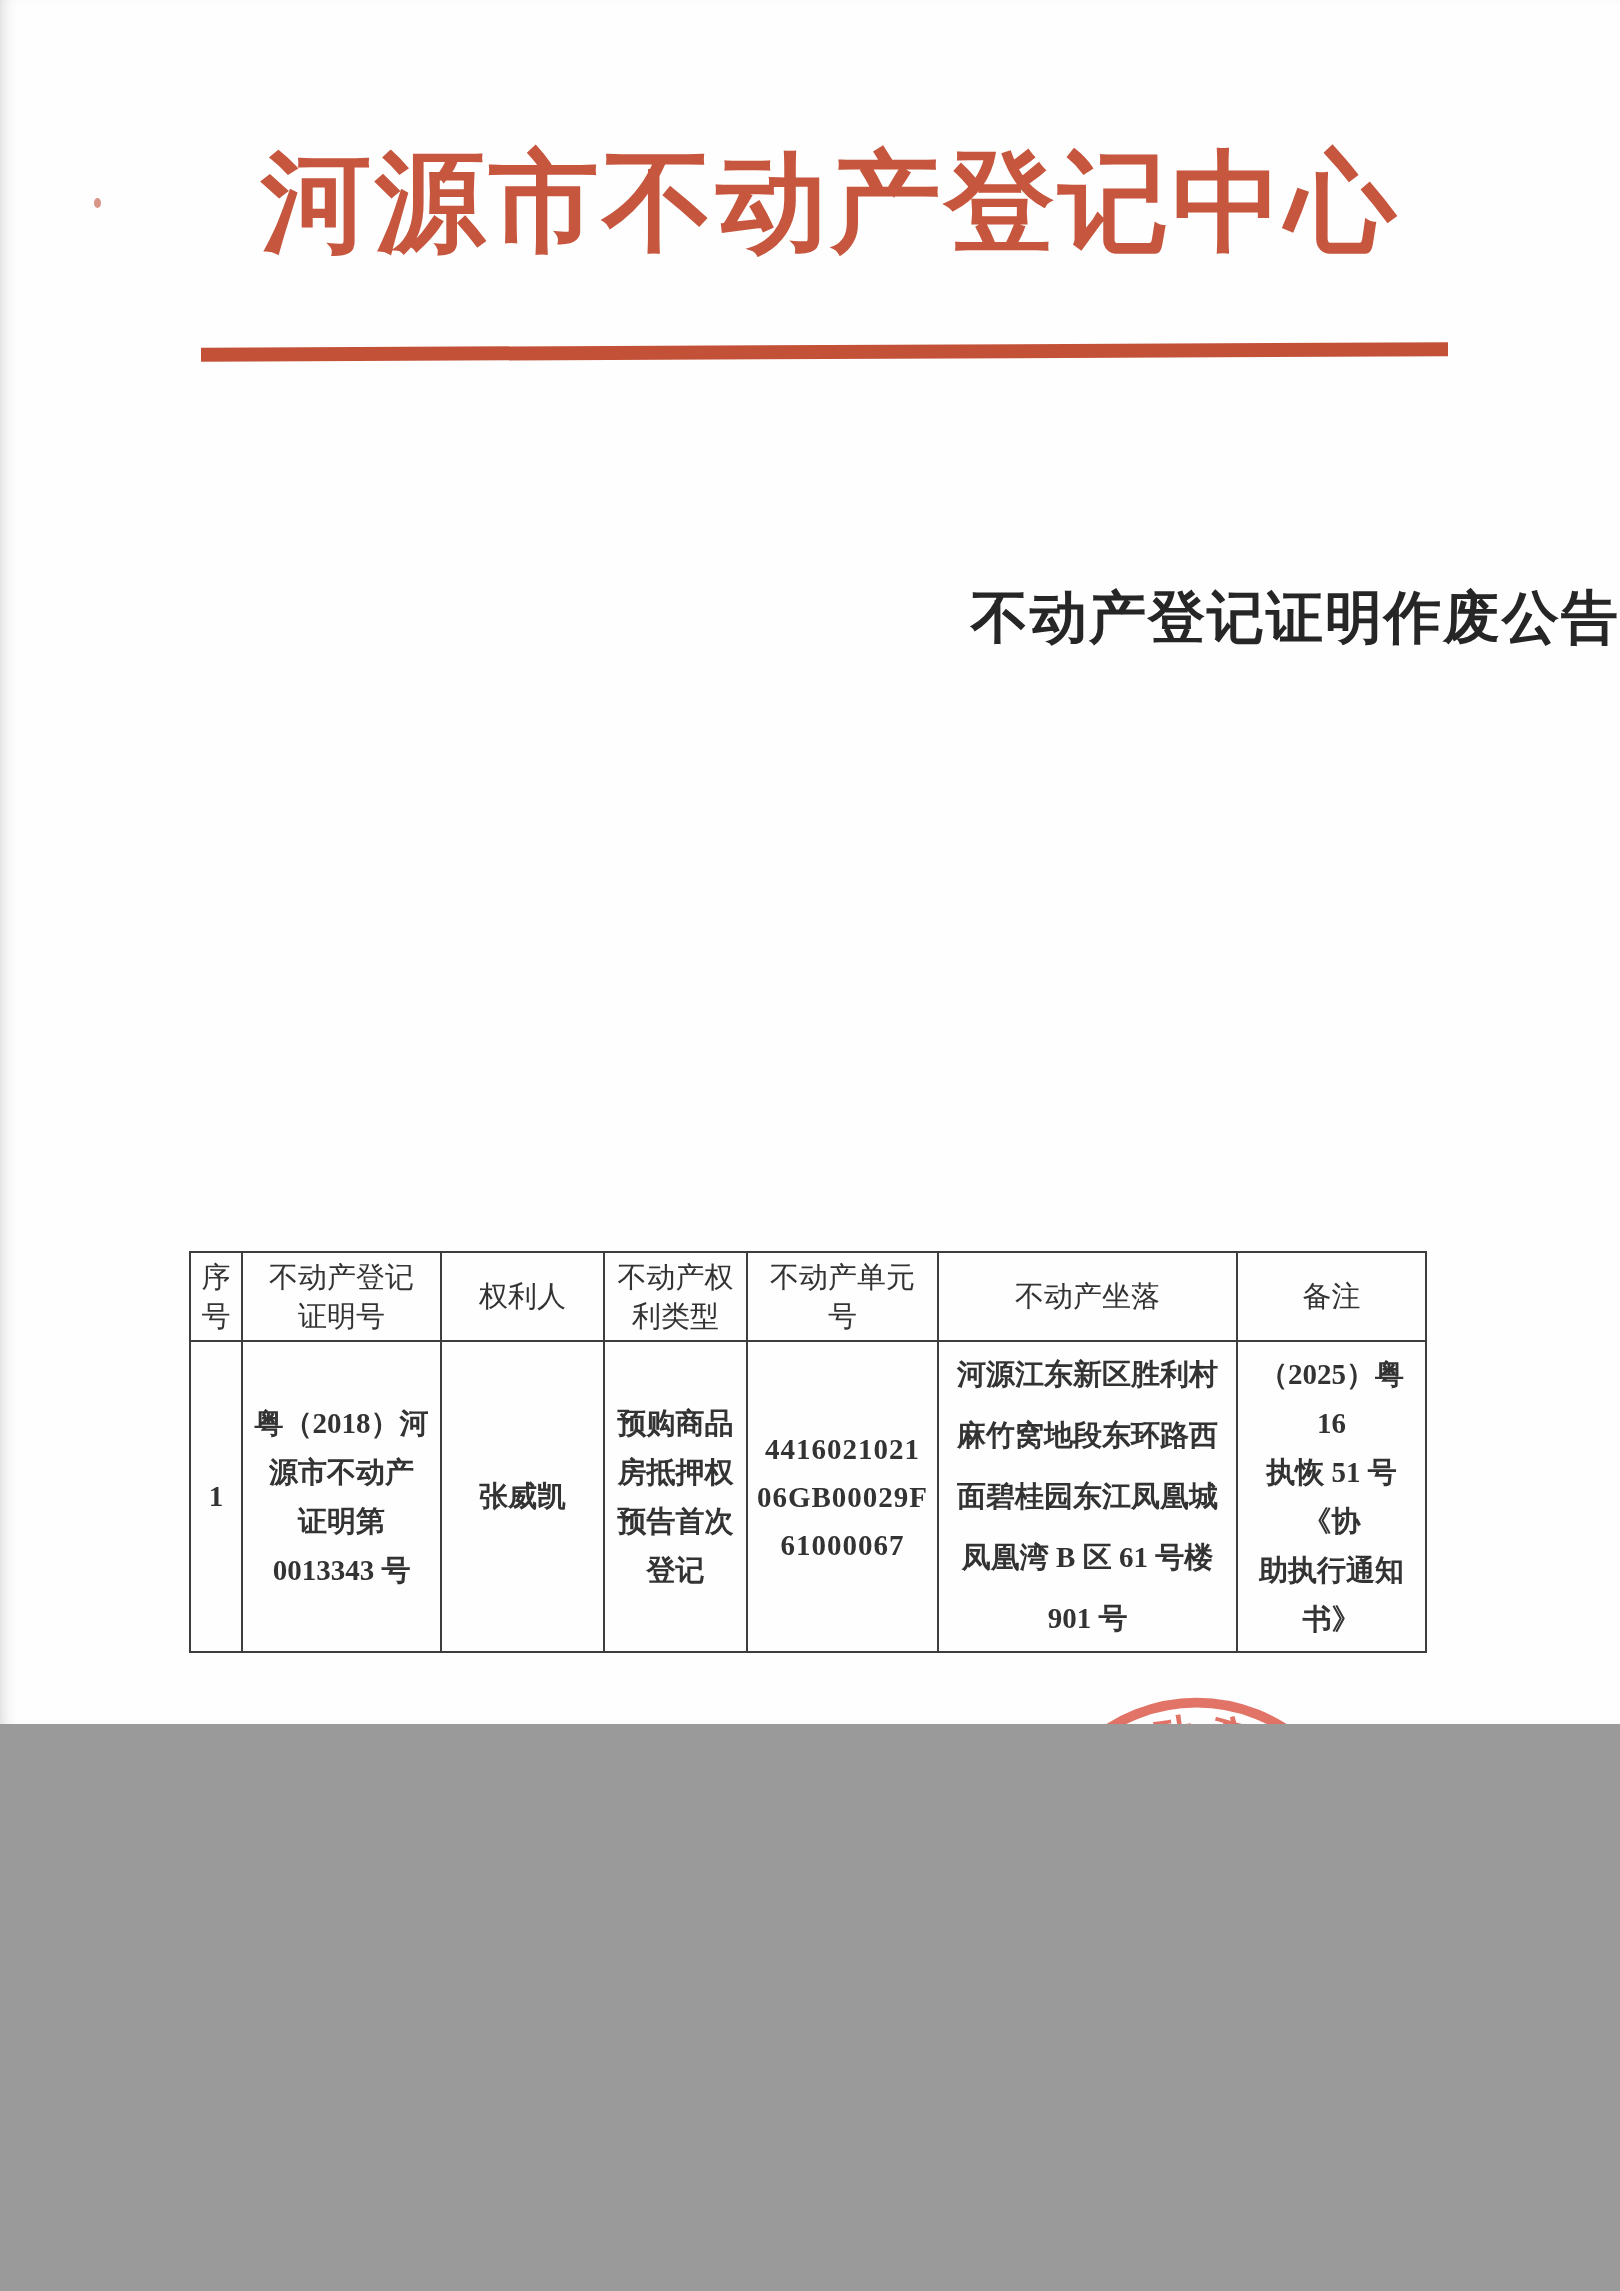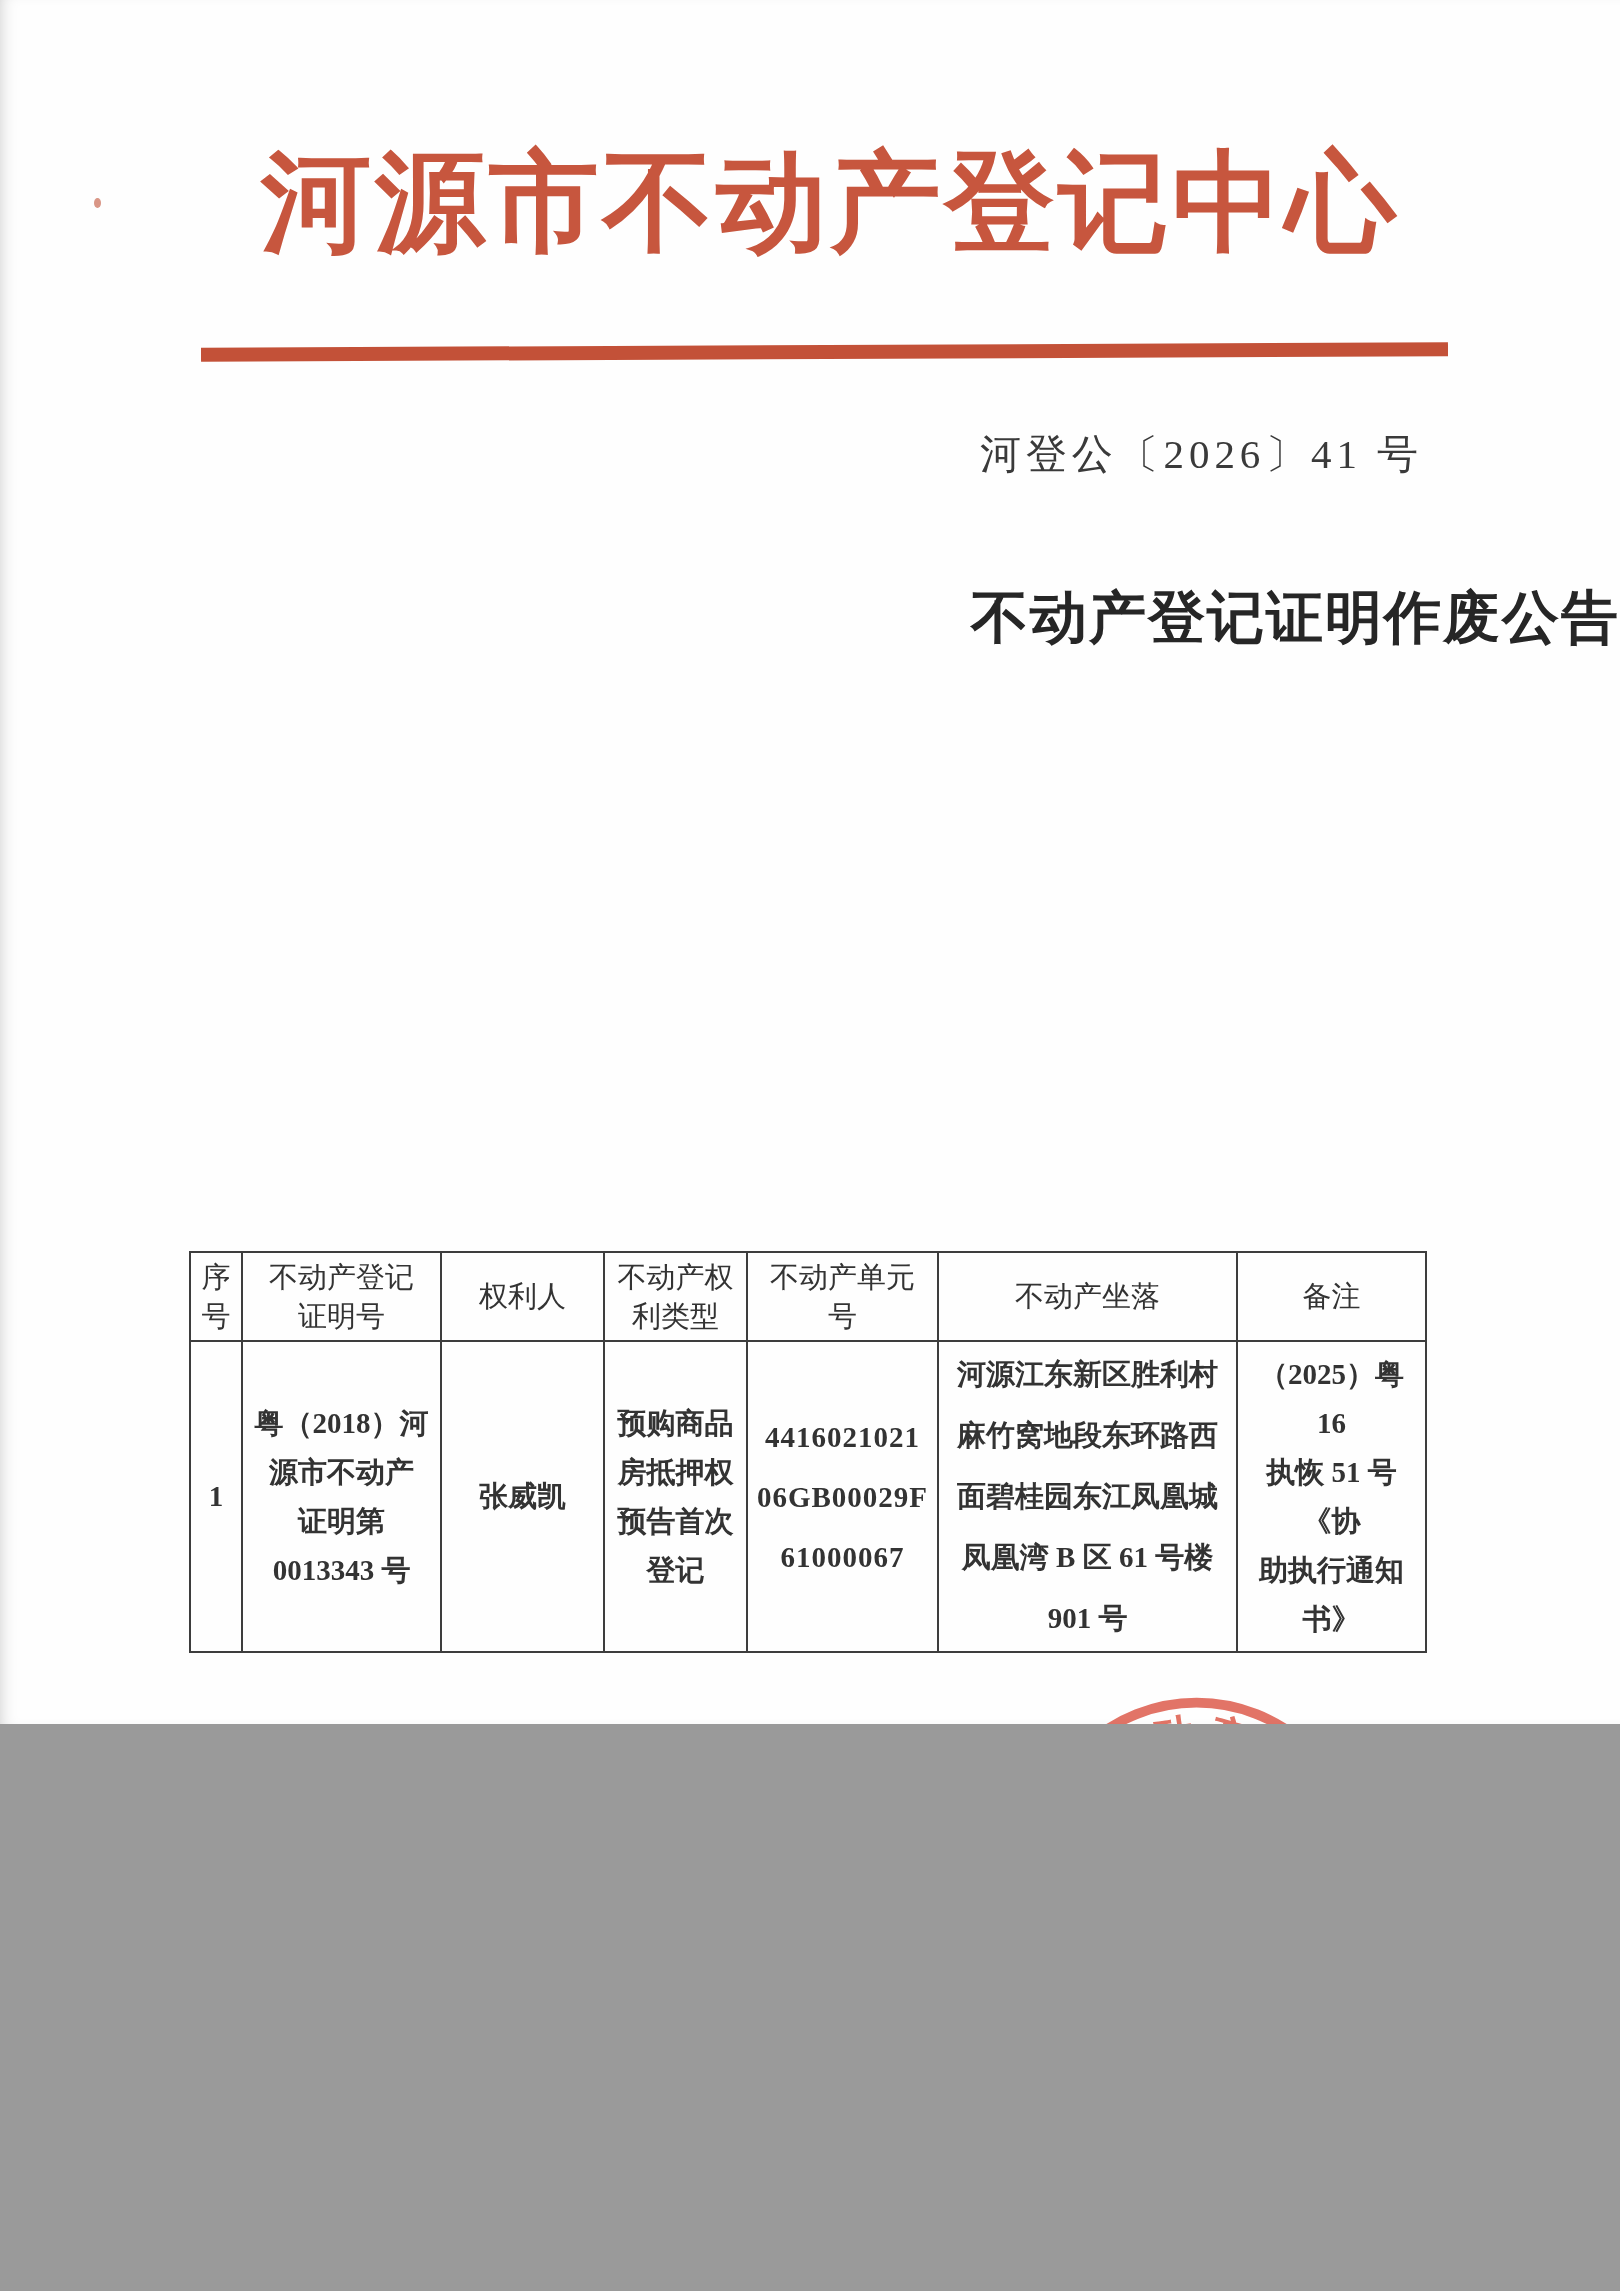--- a/index.html
+++ b/index.html
@@ -48,21 +48,21 @@
     white-space:pre-line;
     font-weight:400;
     padding:2px 3.9px;
     overflow:hidden;
   }
   .doc-table thead tr{height:89px;}
   .doc-table thead th{line-height:39px;}
   .doc-table tbody tr{height:220px;}
   .doc-table tbody td{line-height:49px;font-weight:bold;}
   .doc-table td.cell-location{line-height:61px;font-size:29px;}
-  .doc-table td.cell-unit{line-height:60px;letter-spacing:1px;}
+  .doc-table td.cell-unit{line-height:48px;letter-spacing:1px;}
   .sign-org{
     position:absolute;left:933px;top:1829px;
     font-size:44px;color:#2e2e2e;letter-spacing:3.9px;white-space:nowrap;
   }
   .sign-date{
     position:absolute;left:1008px;top:1917px;
     font-size:41px;color:#c2410c;letter-spacing:6.9px;white-space:nowrap;
   }
   .stamp{
     position:absolute;left:1017px;top:1686px;width:365px;height:365px;
@@ -72,21 +72,20 @@
 </style>
 </head>
 <body>
 
 <div class="page">
 
   <div class="letterhead">河源市不动产登记中心</div>
 
   <div class="red-rule"></div>
 
-  <div class="doc-number">河登公〔2026〕41 号</div>
 
   <div class="notice-title">不动产登记证明作废公告</div>
 
 
   <table class="doc-table">
     <colgroup>
       <col style="width:52px">
         <col style="width:199px">
         <col style="width:163px">
       <col style="width:143px">

